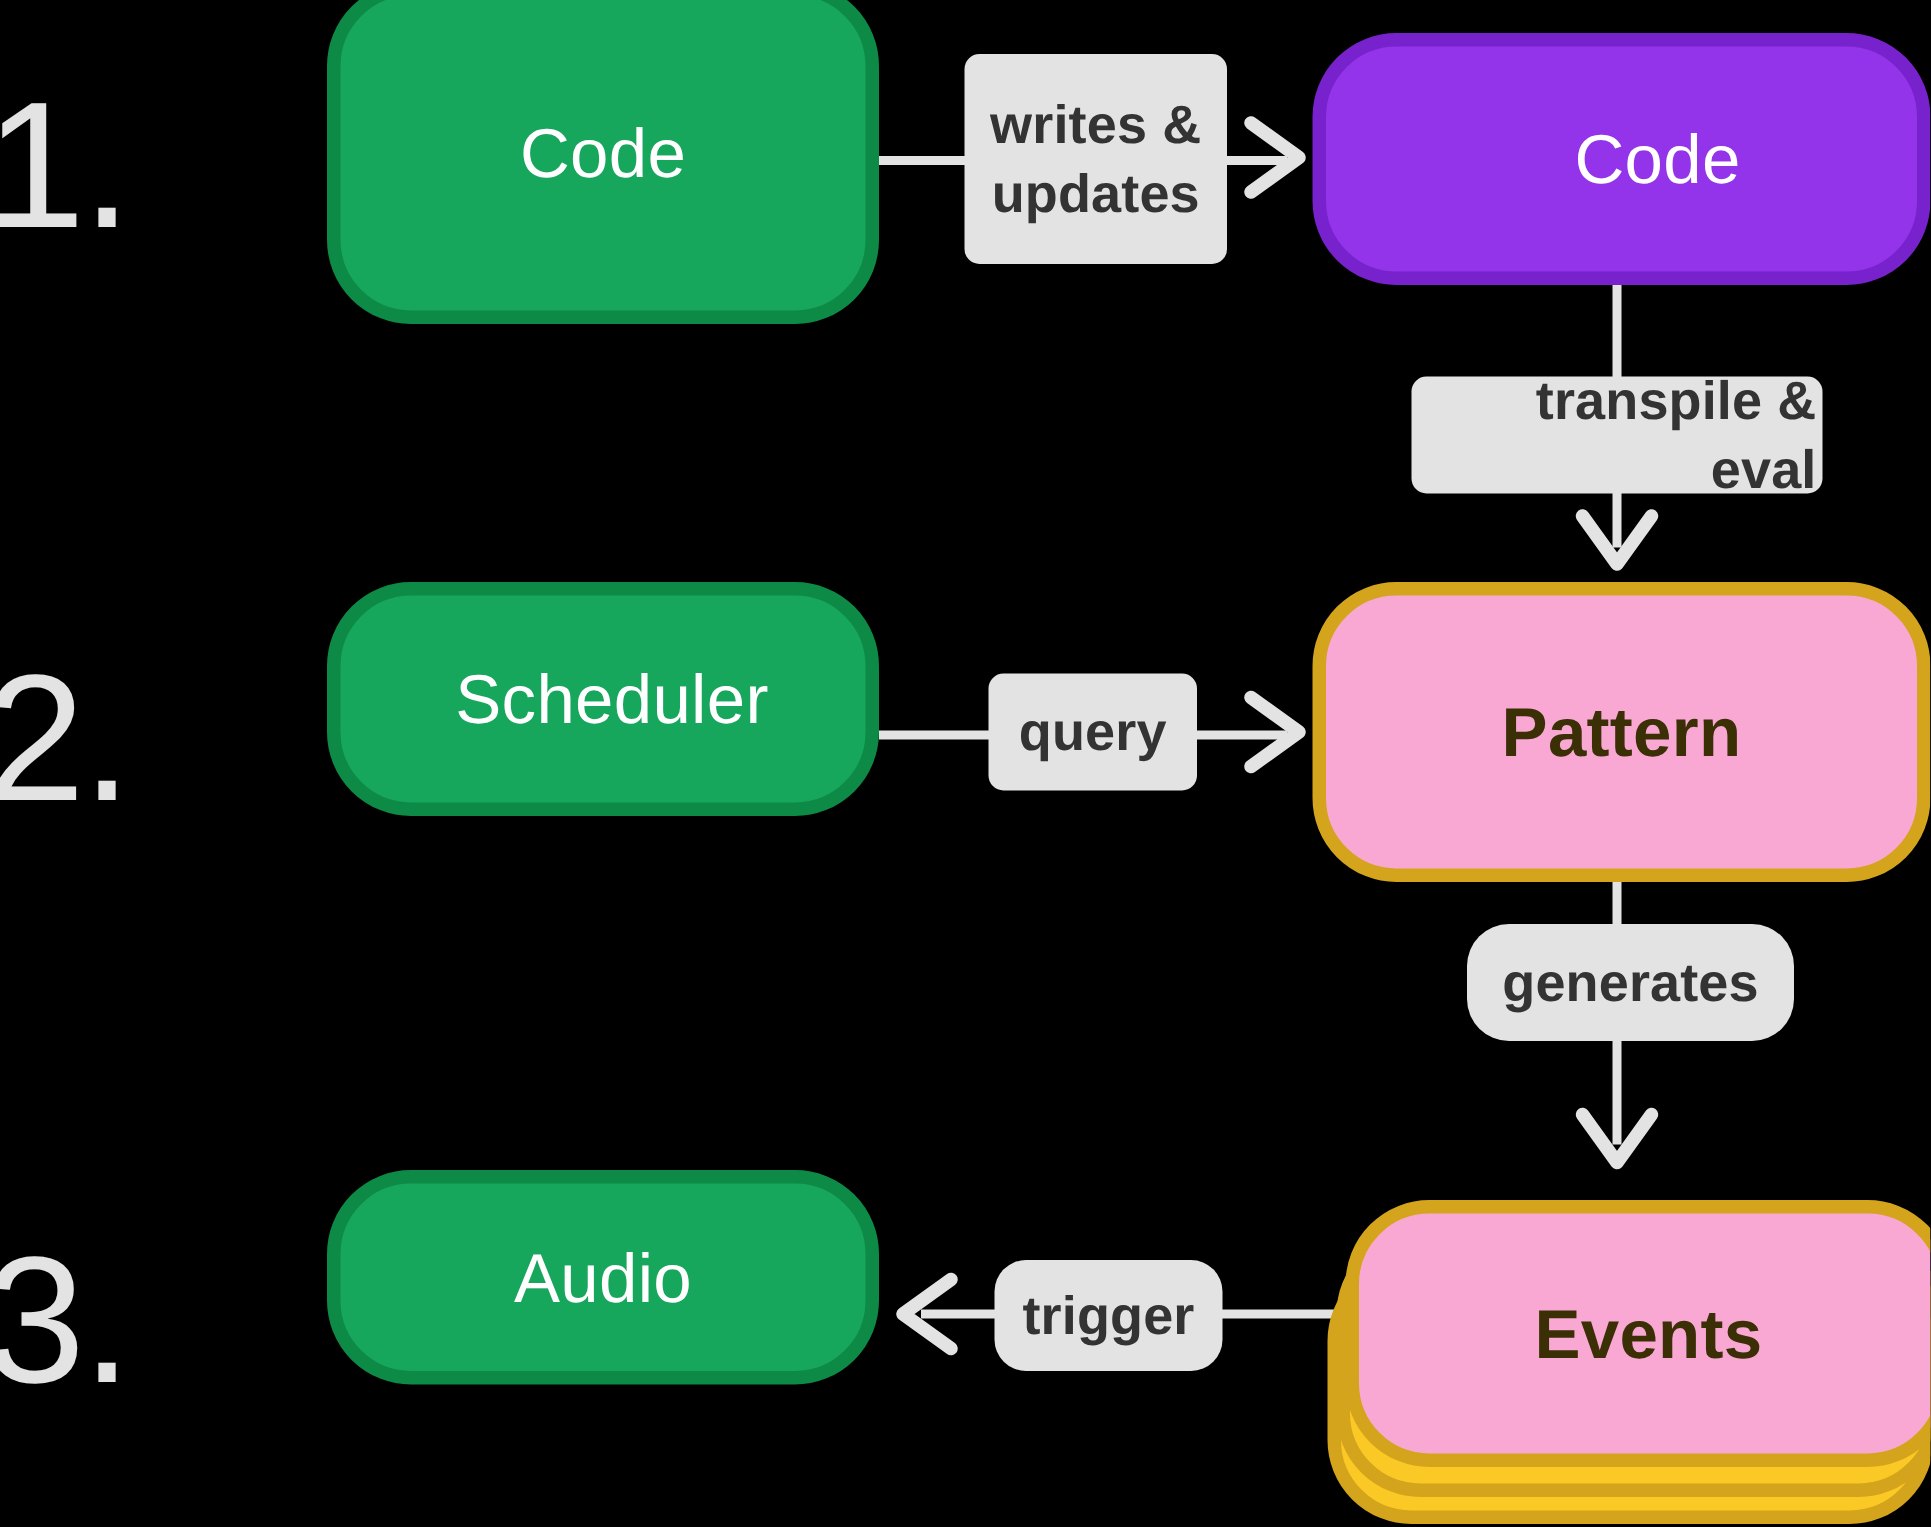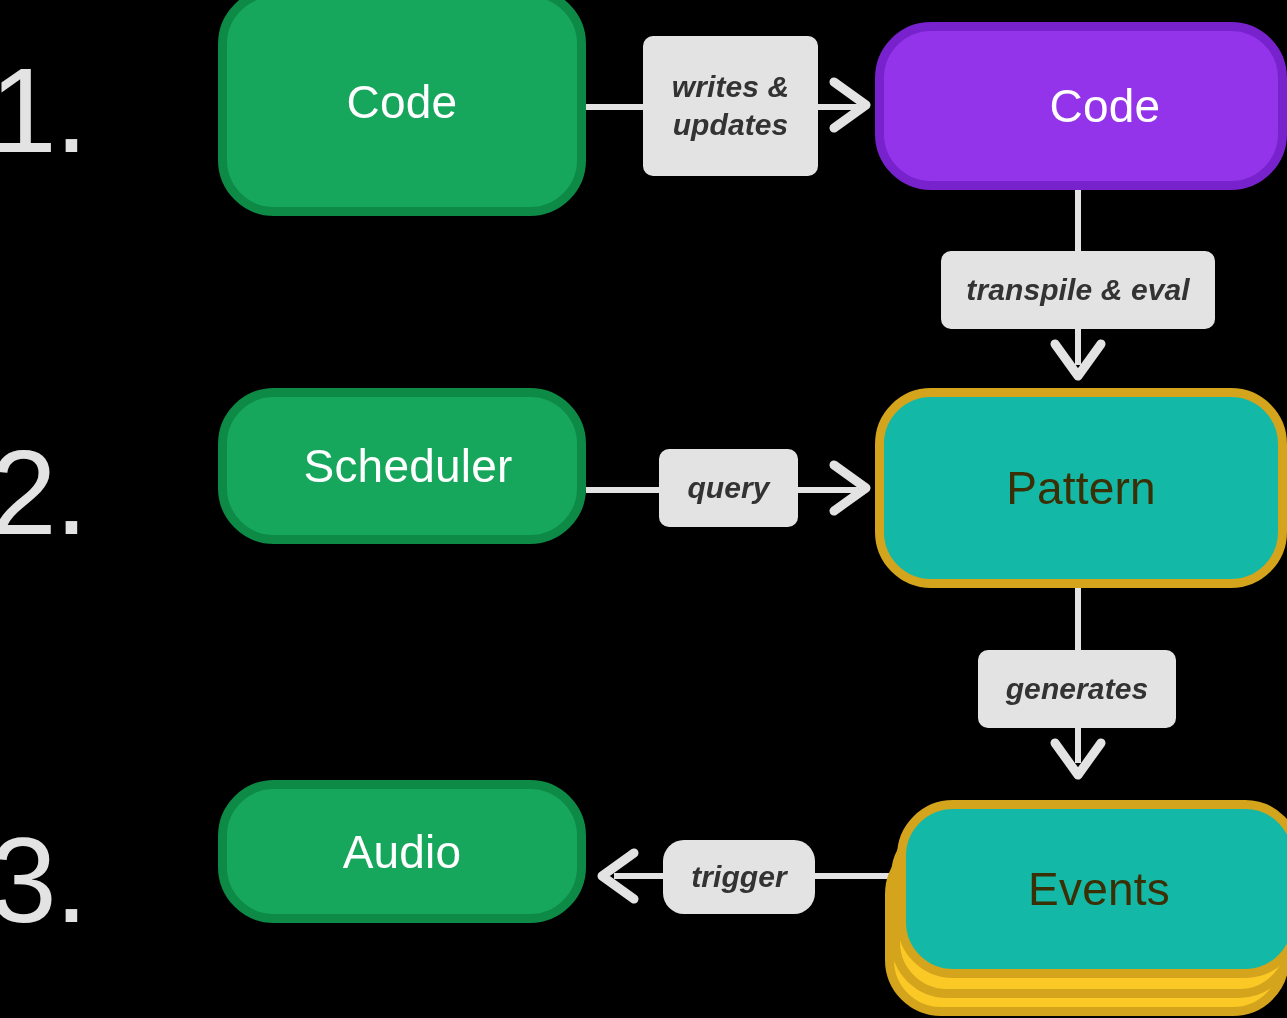--- a/index.html
+++ b/index.html
@@ -50,23 +50,24 @@
     border-color: #0D8A46;
     color: #FFFFFF;
   }
   .node-purple {
     background: #9333EA;
     border-color: #7722CC;
     color: #FFFFFF;
     padding-left: 48px;
   }
   .node-yellow {
-    background: #14b8a6;
+    background: #f9a8d4;
     border-color: #D4A41C;
     color: #3B2F05;
+    font-weight: bold;
   }
 
   
   .stack-layer {
     position: absolute;
     box-sizing: border-box;
     border-radius: 56px;
     border-style: solid;
     border-width: 9px;
     background: #FBC926;
@@ -90,32 +91,31 @@
   }
   .arrowhead svg { display: block; }
 
   
   .edge-label {
     position: absolute;
     box-sizing: border-box;
     background: #E3E3E3;
     color: #333333;
     border-radius: 10px;
-    font-size: 30px;
+    font-size: 36px;
     font-weight: 700;
     letter-spacing: 0.1px;
     display: flex;
     align-items: center;
     justify-content: center;
     text-align: center;
     line-height: 1.28;
-    padding: 0 24px;
+    padding: 0 4px;
     z-index: 6;
     white-space: pre-line;
-    font-style: italic;
   }
 </style>
 </head>
 <body>
 
 <div id="canvas">
 
   <div class="step-number" style="left:-10px; top:50px;">1.</div>
   <div class="step-number" style="left:-10px; top:432px;">2.</div>
   <div class="step-number" style="left:-10px; top:820px;">3.</div>
@@ -181,17 +181,17 @@
     <span>Events</span>
   </div>
 
   <div class="edge-label" style="left:643px; top:36px; width:175px; height:140px;">writes &amp;
 updates</div>
 
   <div class="edge-label" style="left:941px; top:251px; width:274px; height:78px;text-align:right;">transpile &amp; eval</div>
 
   <div class="edge-label" style="left:659px; top:449px; width:139px; height:78px;">query</div>
 
-  <div class="edge-label" style="left:978px; top:650px; width:198px; height:78px;">generates</div>
+  <div class="edge-label" style="left:978px; top:616px; width:218px; height:78px;border-radius:28px;">generates</div>
 
   <div class="edge-label" style="left:663px; top:840px; width:152px; height:74px;border-radius:21px;">trigger</div>
 
 </div>
 
 </body></html>

